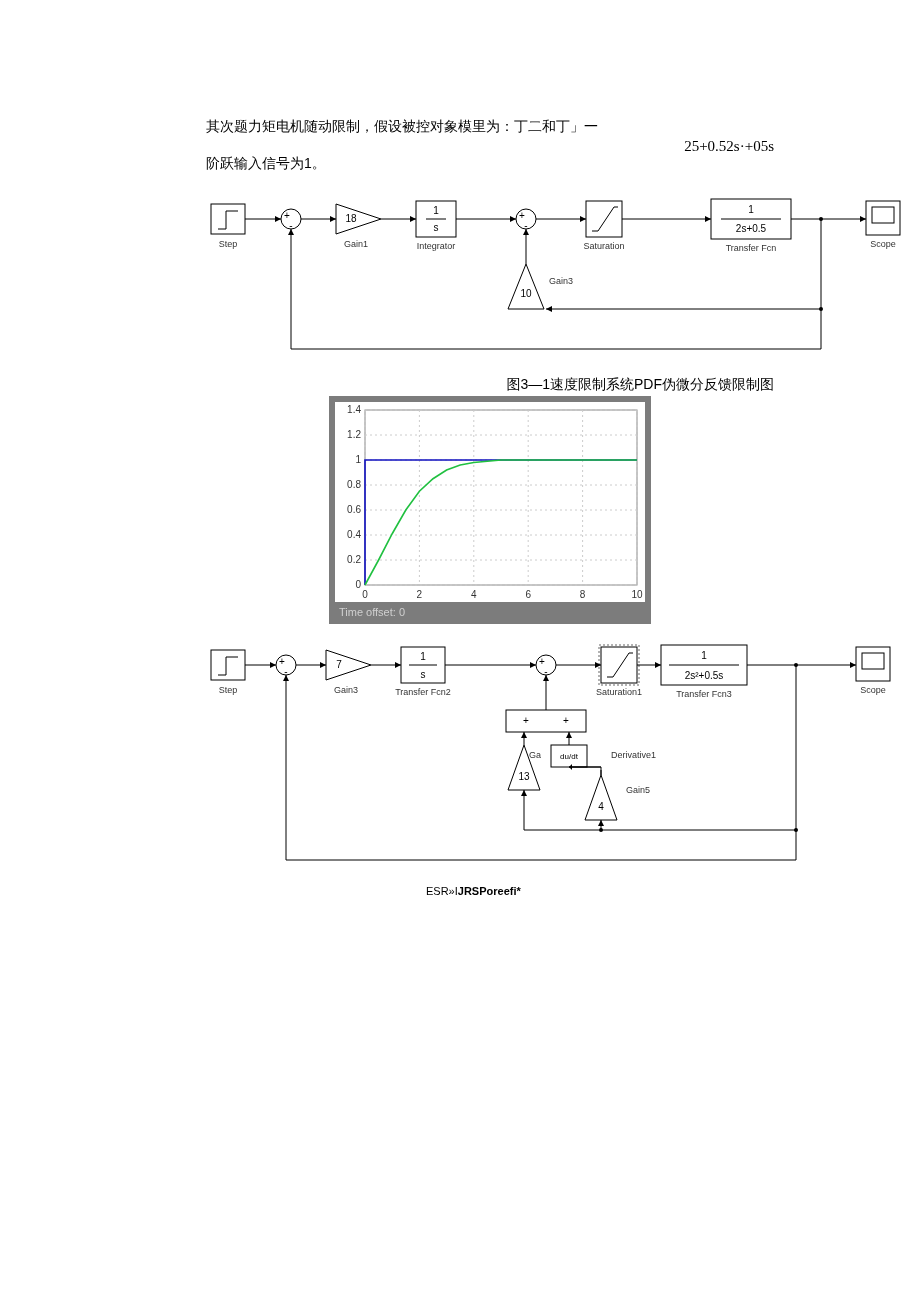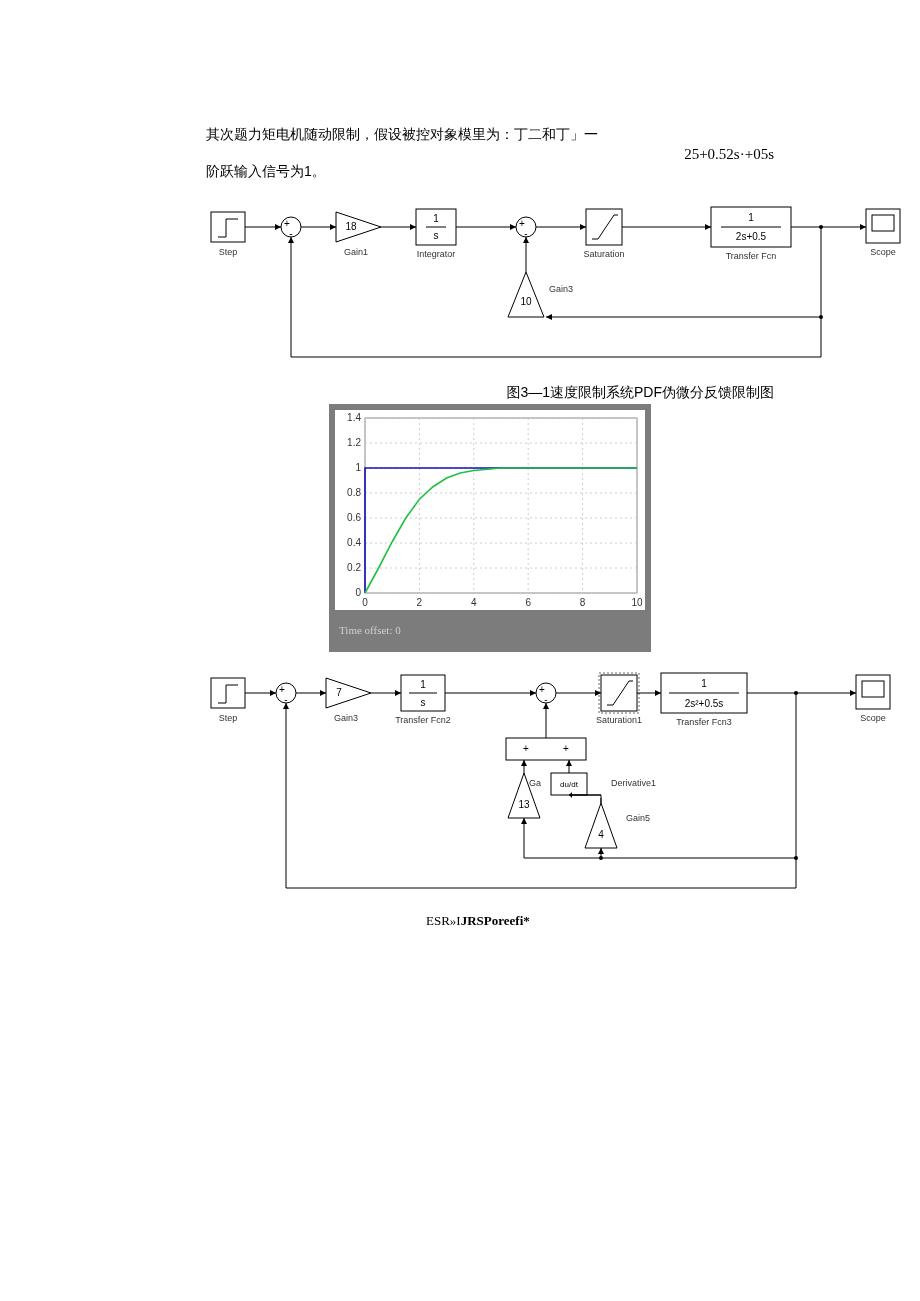--- a/index.html
+++ b/index.html
@@ -1,30 +1,30 @@
 <!DOCTYPE html>
 <html><head>
 <meta charset="utf-8">
 <style>
   body{margin:0;background:#fff;font-family:"Microsoft YaHei",Arial,sans-serif;font-size:14px;color:#000}
-  .page{width:748px;margin:16px auto;padding:110px 60px 0 120px;box-sizing:border-box}
+  .page{width:748px;margin:8px auto;padding:110px 60px 0 120px;box-sizing:border-box}
   .line{margin:0 0 6px 0}
   .row1{display:flex;justify-content:space-between;align-items:flex-start}
   .formula{font-family:Liberation Serif, serif;font-size:15px;margin-top:20px}
   .caption{text-align:right;margin:4px 0 2px 0}
   .diagram{margin:6px auto 0 auto}
   .blk-lbl{font-family:Arial,sans-serif;font-size:9px;fill:#333;text-anchor:middle}
   .blk-txt{font-family:Arial,sans-serif;font-size:10px;fill:#000;text-anchor:middle}
   .blk-stroke{fill:#fff;stroke:#000;stroke-width:1}
   .wire{stroke:#000;stroke-width:1;fill:none}
   .ah{fill:#000}
   .plot-wrap{width:322px;margin:2px auto 0 auto;background:#7c7c7c;padding:6px 6px 2px 6px;box-sizing:border-box}
   .plot-inner{background:#fff;height:200px;position:relative}
-  .time-offset{font-family:Liberation Serif, serif;font-size:11px;color:#d0d0d0;padding:14px 4px}
-  .esr{font-family:Liberation Serif, serif;font-size:13px;margin-left:220px;margin-top:2px}
+  .time-offset{font-family:Liberation Sans, sans-serif;font-size:11px;color:#d0d0d0;padding:4px 4px}
+  .esr{font-family:Liberation Sans, sans-serif;font-size:11px;margin-left:220px;margin-top:2px}
 </style>
 </head>
 <body>
 
 <div class="page">
   <div class="row1">
     <p class="line">其次题力矩电机随动限制，假设被控对象模里为：丁二和丁」一</p>
     <span class="formula">25+0.52s·+05s</span>
   </div>
   <p class="line">阶跃输入信号为1。</p>

